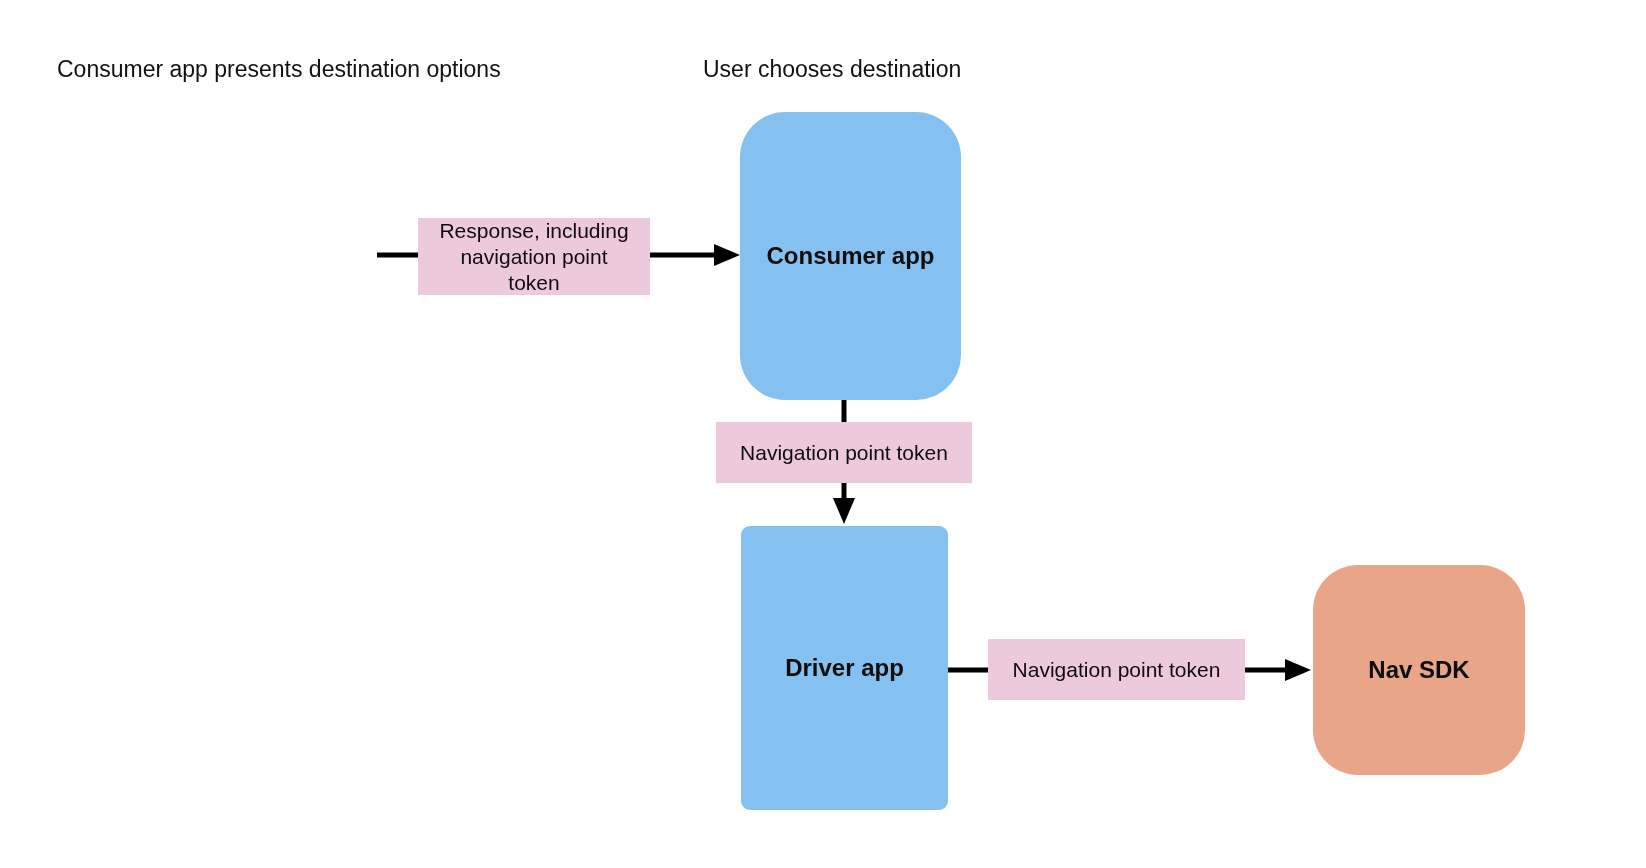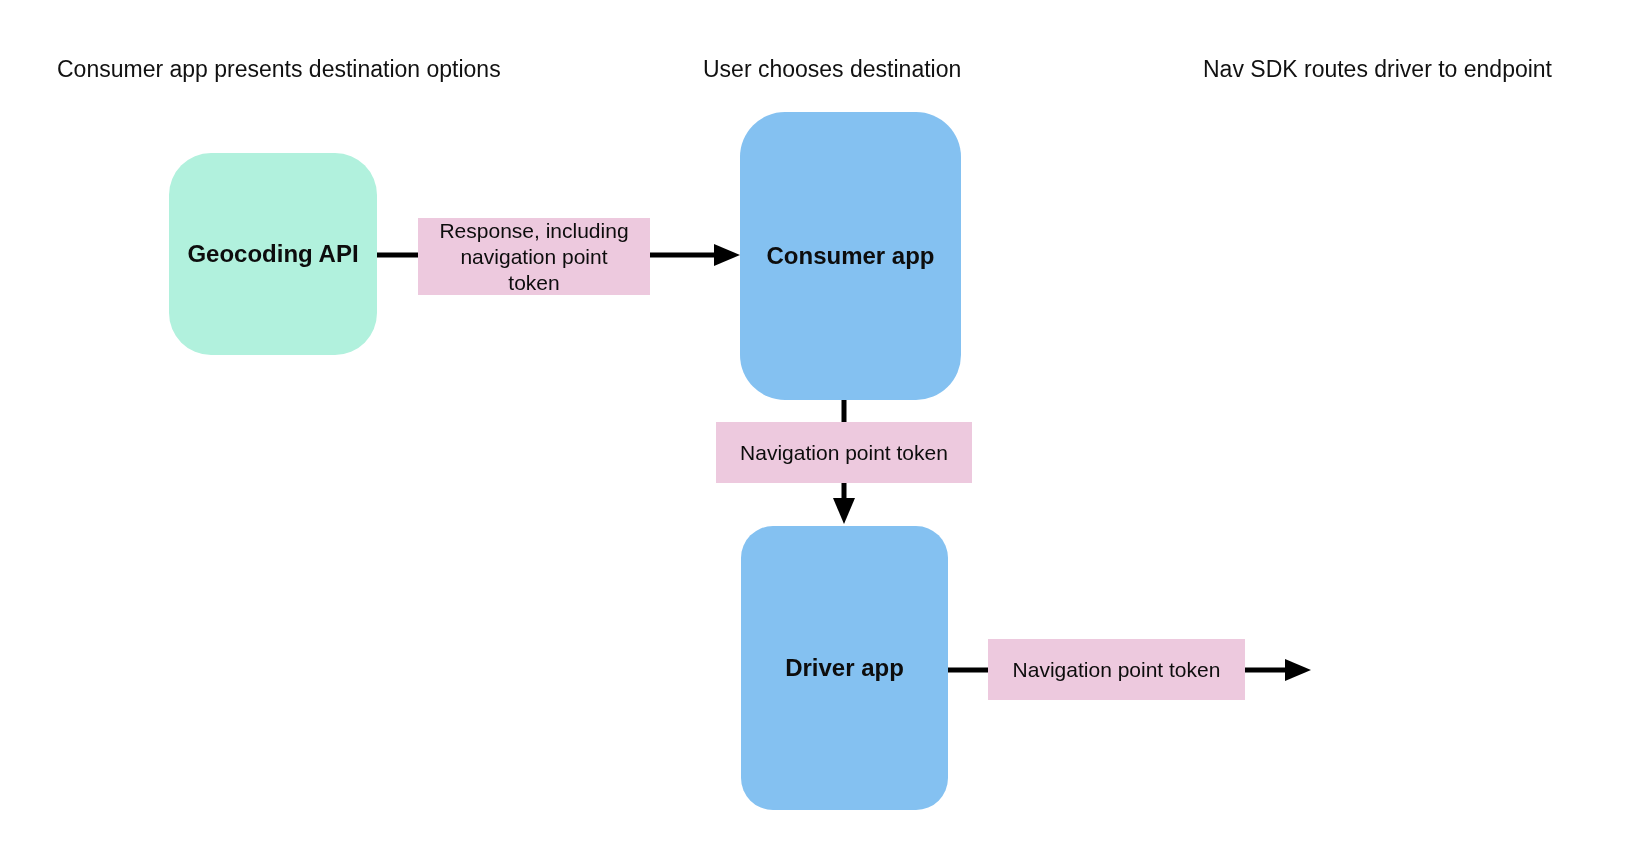--- a/index.html
+++ b/index.html
@@ -30,21 +30,21 @@
     align-items: center;
     justify-content: center;
     text-align: center;
     font-size: 24px;
     font-weight: 700;
     color: #0d0d0d;
     box-sizing: border-box;
   }
   .node-geocoding { left: 169px; top: 153px; width: 208px; height: 202px; border-radius: 42px; }
   .node-consumer  { left: 740px; top: 112px; width: 221px; height: 288px; border-radius: 45px; }
-  .node-driver    { left: 741px; top: 526px; width: 207px; height: 284px; border-radius: 32px; }
+  .node-driver    { left: 741px; top: 526px; width: 207px; height: 284px; border-radius: 9px; }
   .node-navsdk    { left: 1313px; top: 565px; width: 212px; height: 210px; border-radius: 45px; }
   .edge-label {
     position: absolute;
     display: flex;
     align-items: center;
     justify-content: center;
     text-align: center;
     font-size: 21px;
     font-weight: 400;
     line-height: 26px;
@@ -74,34 +74,33 @@
 
     <line x1="844" y1="400" x2="844" y2="502" stroke="#000000" stroke-width="5"></line>
     <polygon points="844,524 833,498 855,498" fill="#000000"></polygon>
 
     <line x1="946" y1="670" x2="1287" y2="670" stroke="#000000" stroke-width="5"></line>
     <polygon points="1311,670 1285,659 1285,681" fill="#000000"></polygon>
   </svg>
 
   <div class="col-header" style="left:703px">User chooses destination</div>
   <div class="col-header" style="left:57px">Consumer app presents destination options</div>
-  <div class="col-header" style="left:1203px">Nav SDK routes driver to endpoint</div>
 
-  <div class="node node-geocoding" style="background: rgb(177, 241, 221);">
-    <span>Geocoding API</span>
-  </div>
 
   <div class="node node-consumer" style="background: rgb(132, 193, 241);">
     <span>Consumer app</span>
   </div>
 
   <div class="node node-driver" style="background: rgb(132, 193, 241);">
     <span>Driver app</span>
   </div>
 
+  <div class="node node-navsdk" style="background: rgb(232, 165, 136);">
+    <span>Nav SDK</span>
+  </div>
 
   <div class="edge-label edge-label-1" style="background: rgb(237, 201, 222);">
     <span>Response, including navigation point token</span>
   </div>
 
   <div class="edge-label edge-label-2" style="background: rgb(237, 201, 222);">
     <span>Navigation point token</span>
   </div>
 
   <div class="edge-label edge-label-3" style="background: rgb(237, 201, 222);">

